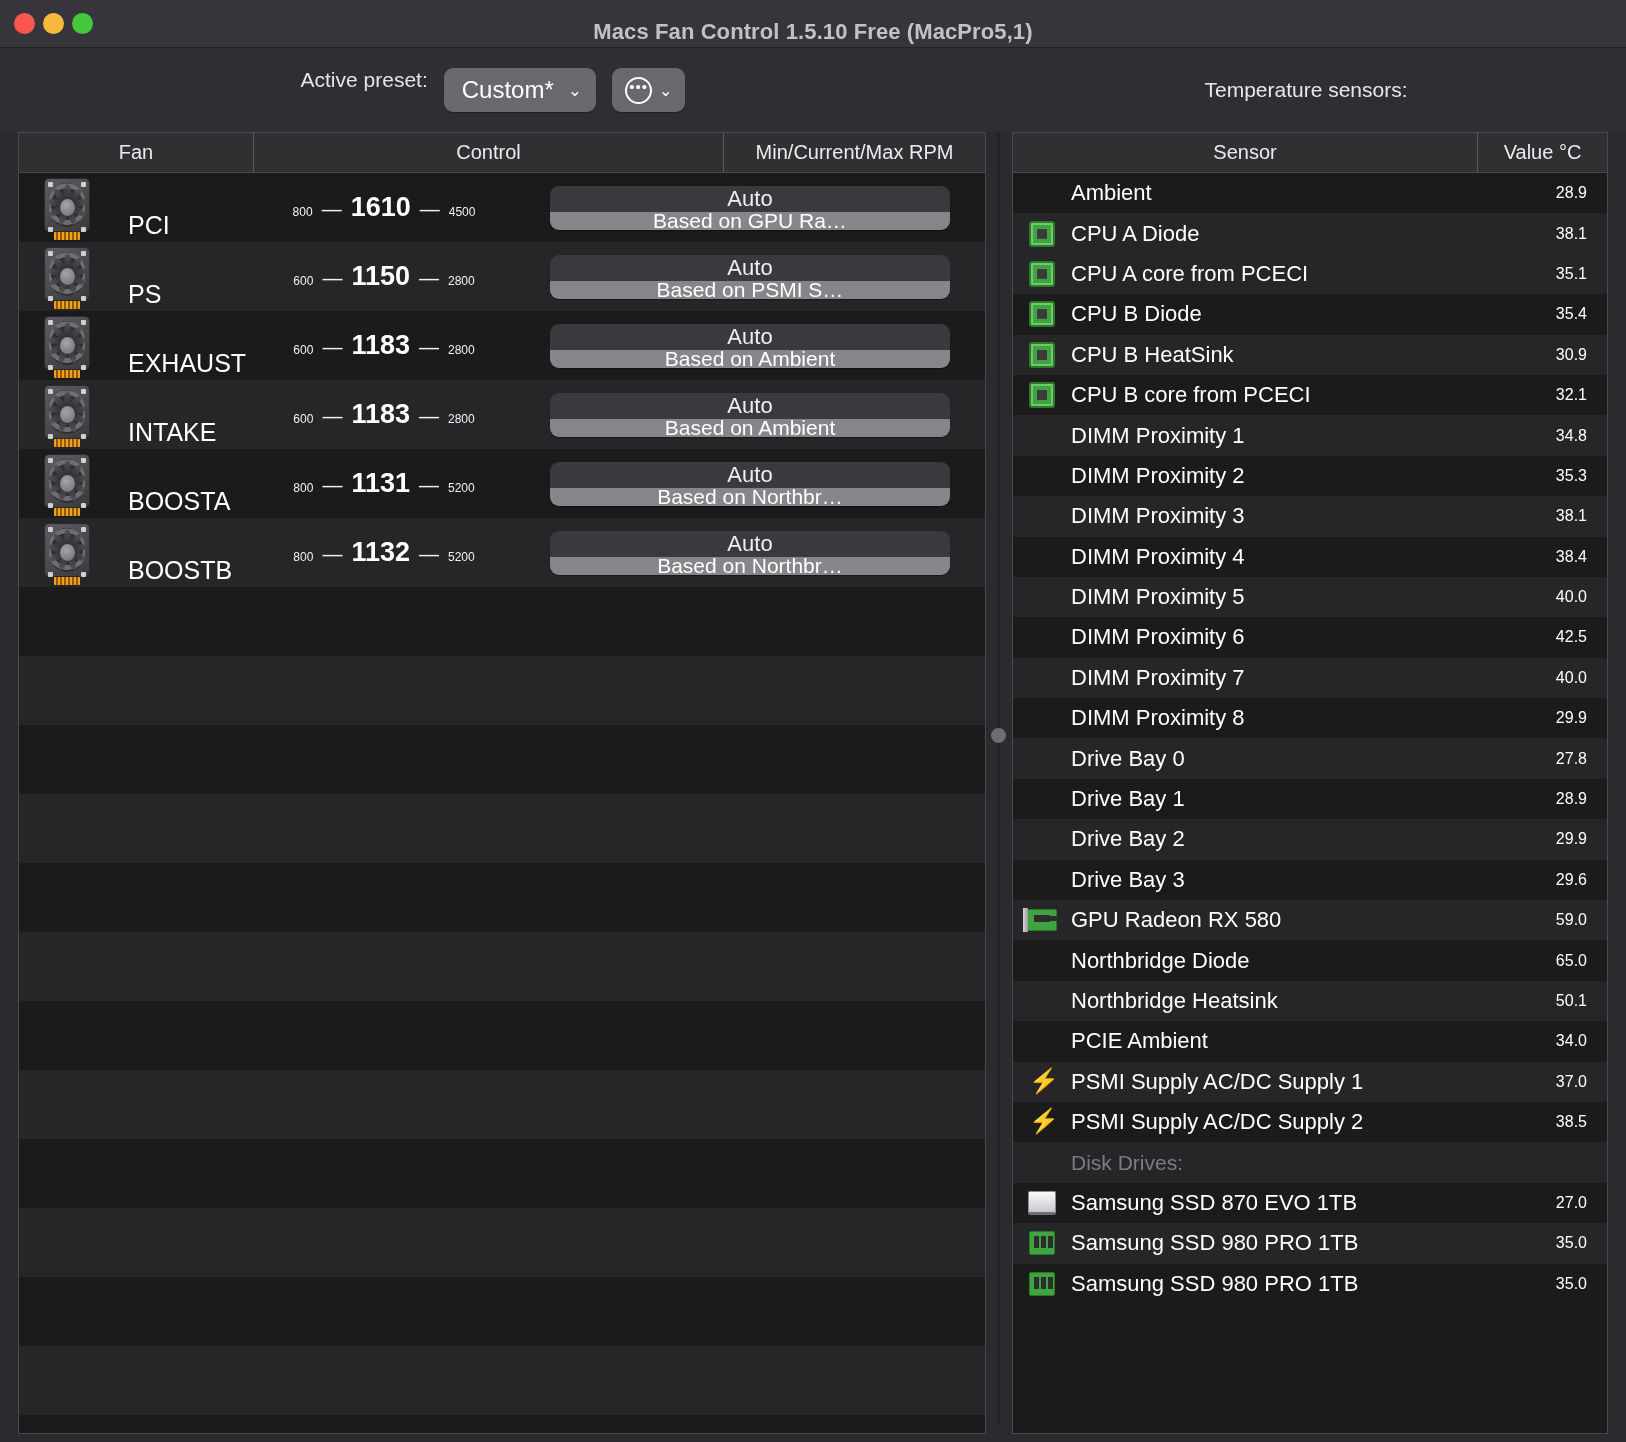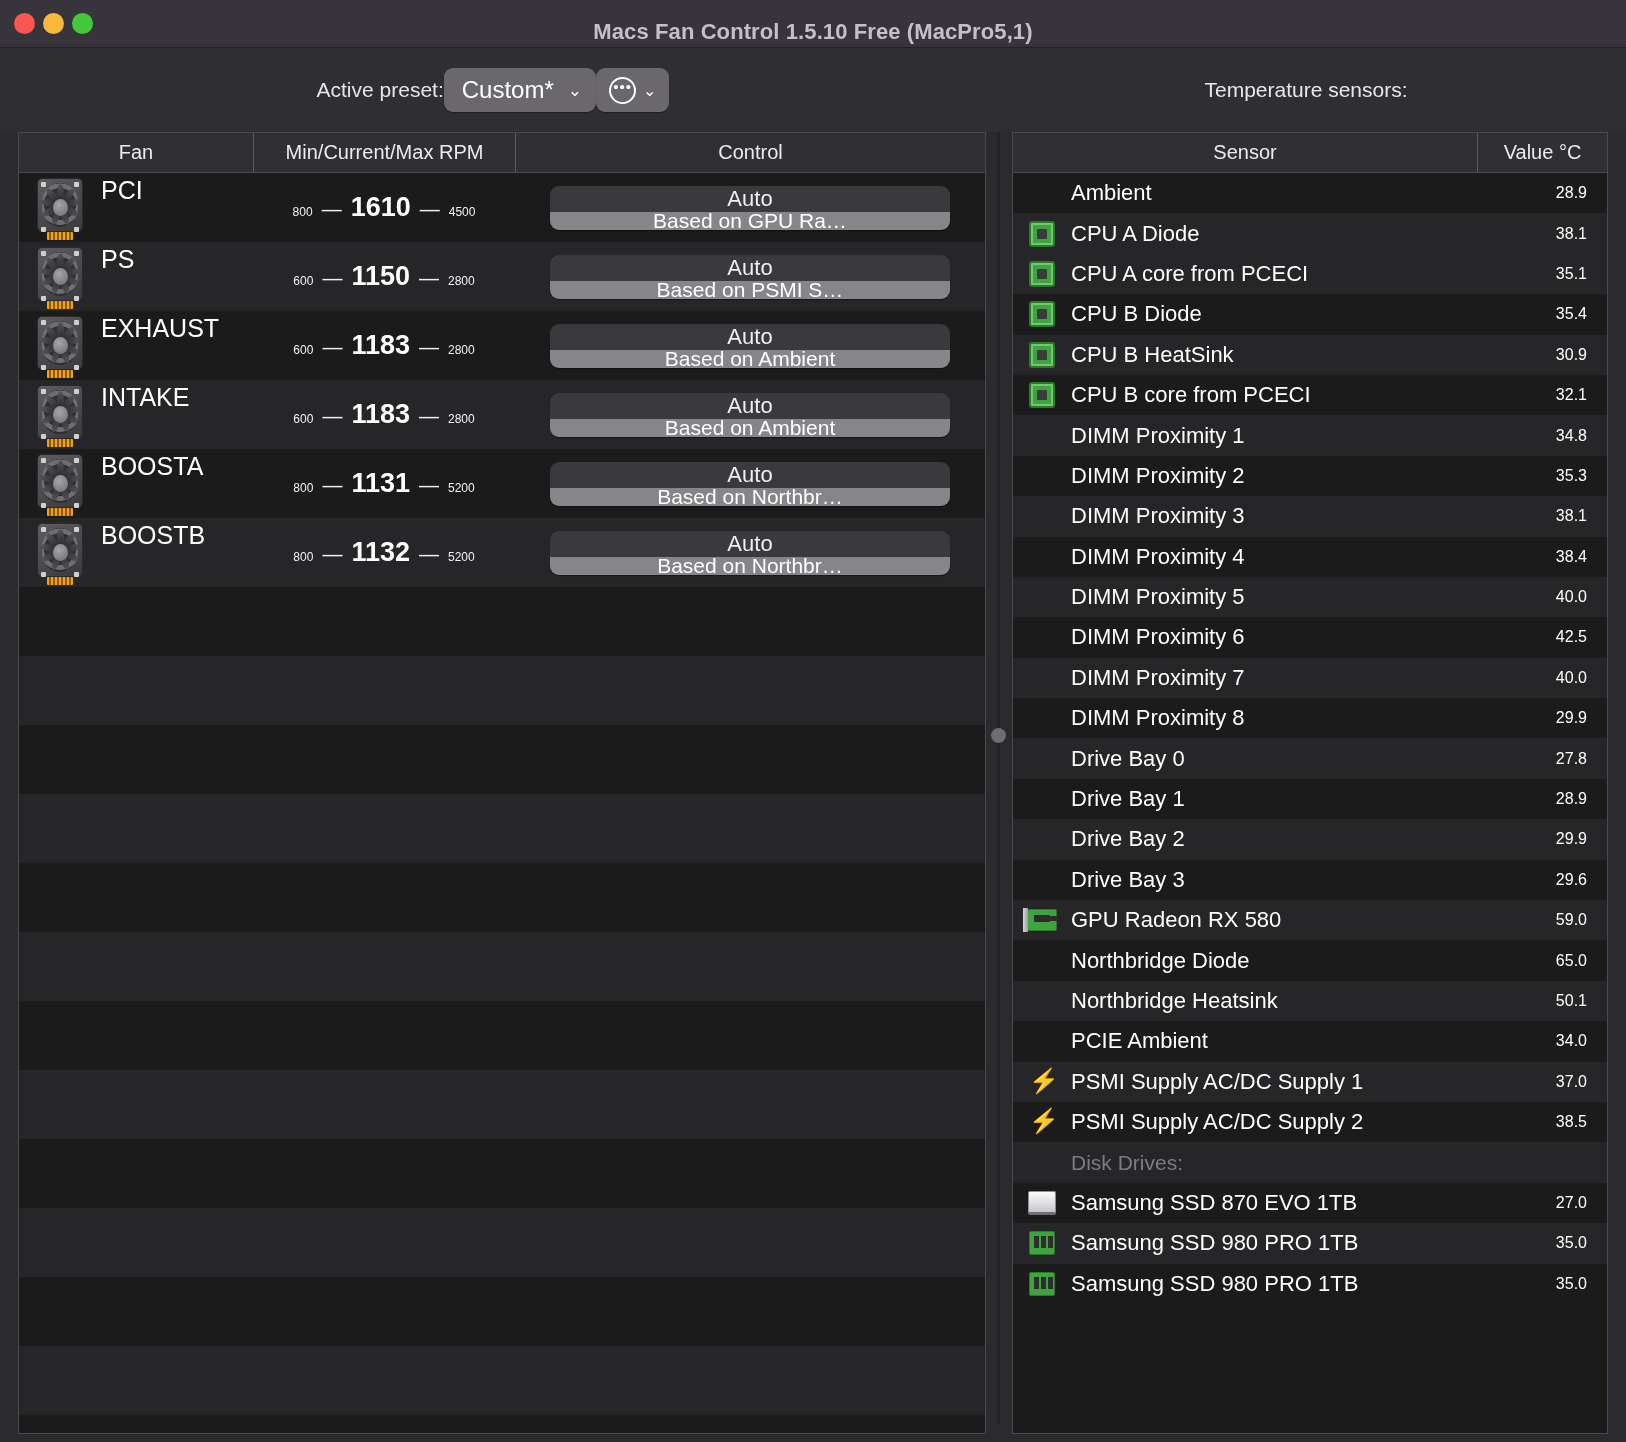--- a/index.html
+++ b/index.html
@@ -29,21 +29,21 @@
     font-size: 22px; font-weight: bold; color: #c3c0c6;
     letter-spacing: .1px; pointer-events: none; margin-top: 16px;
   }
 
   
   .toolbar {
     height: 84px; flex: 0 0 84px;
     display: flex; align-items: center;
     background: #2f2e32;
   }
-  .toolbar-left { width: 986px; display: flex; align-items: center; justify-content: center; }
+  .toolbar-left { width: 986px; display: flex; align-items: flex-start; justify-content: center; gap: 16px; }
   .preset-label { font-size: 21px; color: #e6e4e8; }
   .popup {
     background: #6a686d; border-radius: 9px;
     height: 44px; display: flex; align-items: center; gap: 14px;
     padding: 0 14px 0 18px; color: #fff; font-size: 24px;
     box-shadow: 0 1px 1px rgba(0,0,0,.35);
   }
   .popup .chev { font-size: 17px; opacity: .95; }
   .dots-btn {
     background: #6a686d; border-radius: 9px; height: 44px;
@@ -89,21 +89,21 @@
 
   
   .c-fan { width: 234px; }
   .c-rpm { width: 262px; }
   .c-ctl { flex: 1; }
 
   .row { display: flex; align-items: center; height: 69px; flex: 0 0 69px; }
   .row.odd  { background: #1b1b1b; }
   .row.even { background: #262628; }
 
-  .cell-fan { width: 234px; display: flex; align-items: flex-start; padding-left: 12px; }
+  .cell-fan { width: 234px; display: flex; align-items: flex-end; padding-left: 19px; gap: 20px; }
   .fanicon { width: 58px; height: 64px; position: relative; flex: 0 0 58px; }
   .fanicon .frame {
     position: absolute; left: 6px; top: 2px; width: 46px; height: 54px;
     background: linear-gradient(145deg,#5d5c60,#3a393c);
     border-radius: 5px; border: 1px solid #2a2a2c;
   }
   .fanicon .inner {
     position: absolute; left: 11px; top: 7px; width: 36px; height: 44px;
     border-radius: 50%/42%;
     background: radial-gradient(circle at 50% 48%, #8d8c90 0 16%, #303033 17% 54%, #6e6d71 56% 70%, #2c2b2e 72%);
@@ -228,22 +228,22 @@
       <span class="sensors-label">Temperature sensors:</span>
     </div>
   </div>
 
   <div class="body">
 
     <div class="pane-left">
       <div class="table">
         <div class="thead">
           <div class="th c-fan">Fan</div>
+          <div class="th c-ctl">Control</div>
           <div class="th c-rpm">Min/Current/Max RPM</div>
-          <div class="th c-ctl">Control</div>
         </div>
         <div class="tbody" id="fan-body">
             <div class="row odd">
               <div class="cell-fan">
                 <span class="fanicon">
                   <i class="frame"></i>
                   <i class="inner">
                     <i class="blade" style="transform:rotate(0deg)"></i>
                     <i class="blade" style="transform:rotate(40deg)"></i>
                     <i class="blade" style="transform:rotate(80deg)"></i>

